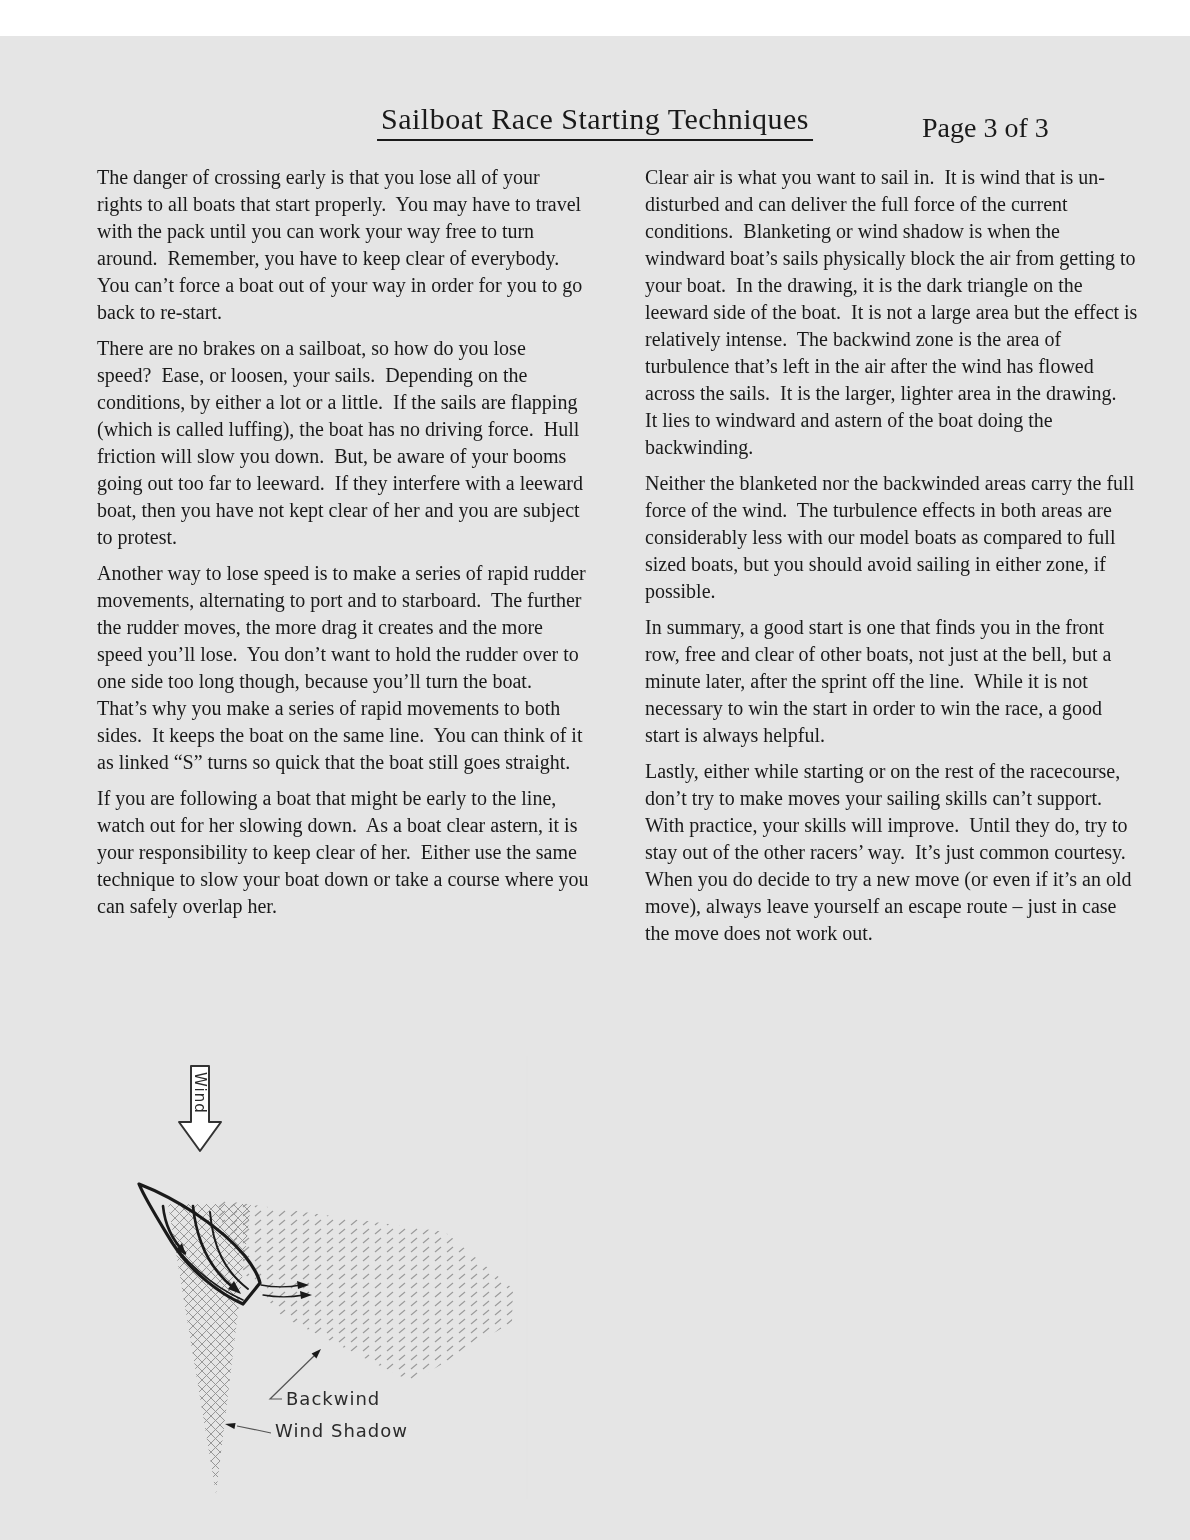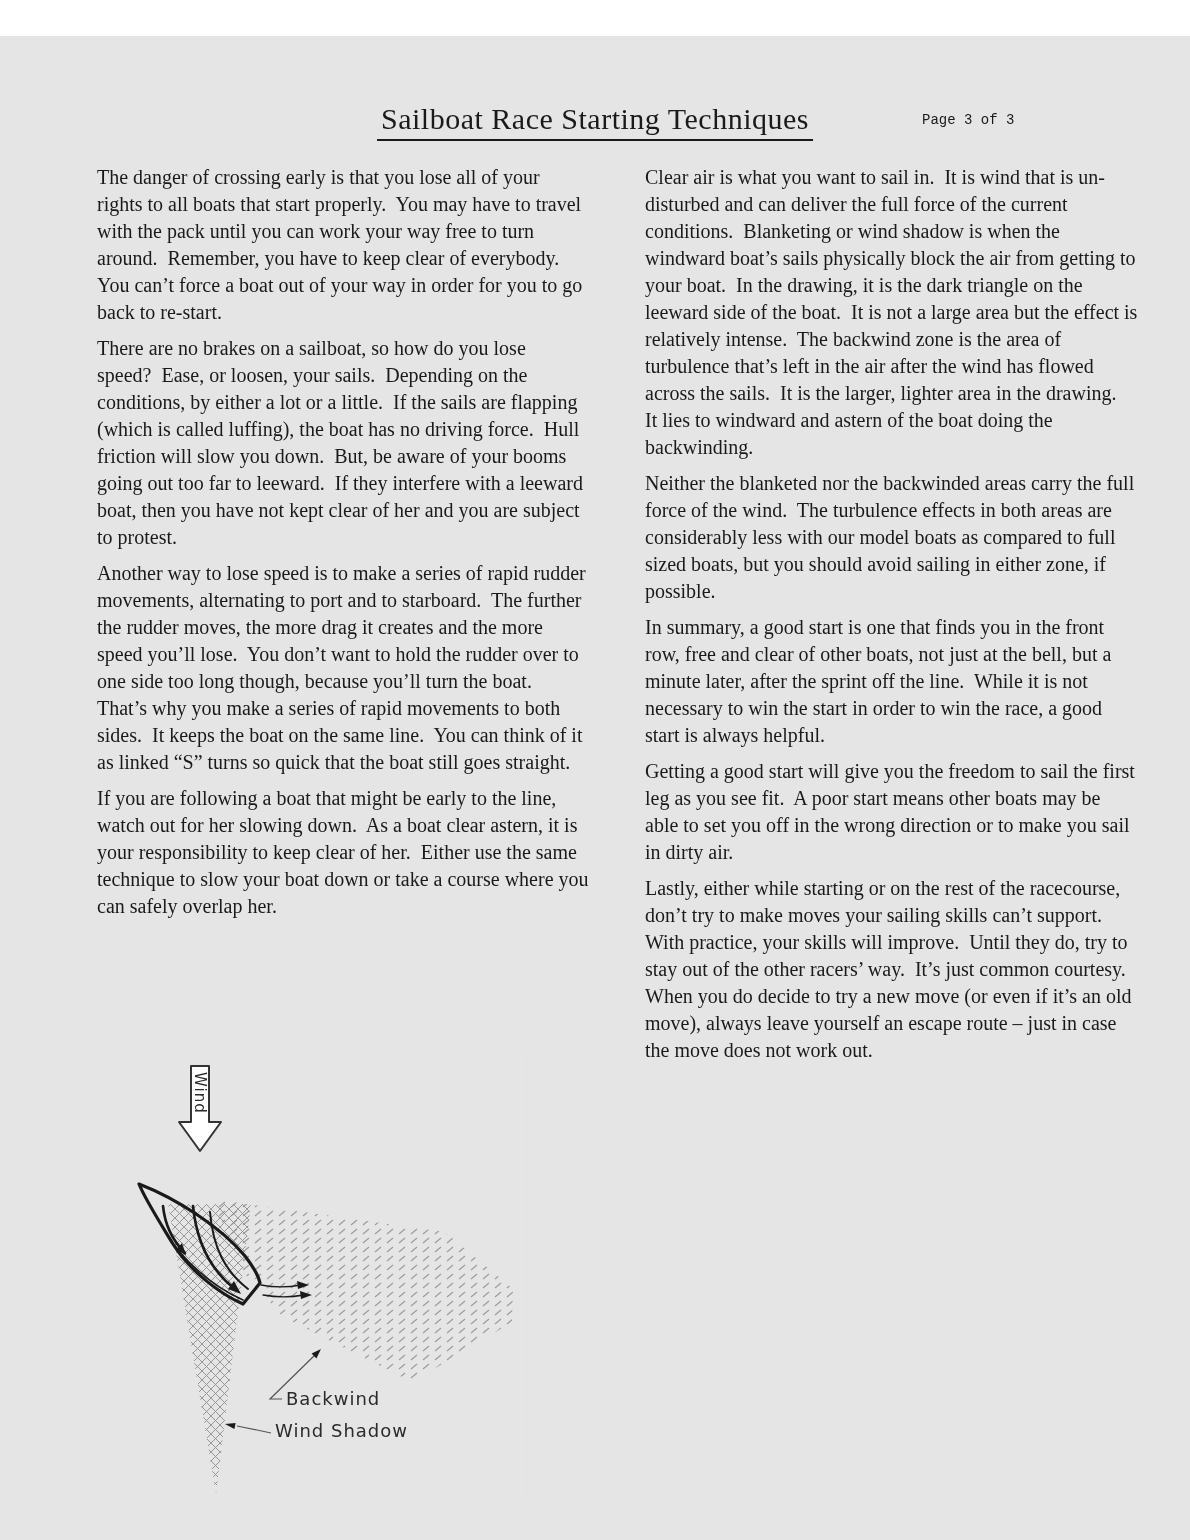--- a/index.html
+++ b/index.html
@@ -12,21 +12,21 @@
     overflow:hidden;
     margin-top:36px;
   }
   #doc-title{
     position:absolute;top:66px;left:50%;transform:translateX(-50%);
     font-size:30px;letter-spacing:.5px;white-space:nowrap;
     border-bottom:2px solid #1a1a1a;padding:0 4px 3px 4px;
   }
   #page-indicator{
     position:absolute;top:76px;left:922px;
-    font-size:14px;white-space:nowrap;font-family:Liberation Mono, monospace;
+    font-size:28px;white-space:nowrap;
   }
   .col{position:absolute;top:128px;width:493px;font-size:20px;line-height:27px;text-align:left;font-family:Liberation Serif, serif;}
   #left-col{left:97px;}
   #right-col{left:645px;}
   .col p{margin:0 0 9px 0;}
   #diagram{position:absolute;left:85px;top:1020px;width:450px;height:470px;}
   svg text{font-family:"DejaVu Sans", sans-serif;fill:#2b2b2b;}
 </style>
 </head>
 <body>
@@ -40,21 +40,20 @@
     <p>The danger of crossing early is that you lose all of your rights to all boats that start properly.&nbsp; You may have to travel with the pack until you can work your way free to turn around.&nbsp; Remember, you have to keep clear of everybody.&nbsp; You can’t force a boat out of your way in order for you to go back to re-start.</p>
     <p>There are no brakes on a sailboat, so how do you lose speed?&nbsp; Ease, or loosen, your sails.&nbsp; Depending on the conditions, by either a lot or a little.&nbsp; If the sails are flapping (which is called luffing), the boat has no driving force.&nbsp; Hull friction will slow you down.&nbsp; But, be aware of your booms going out too far to leeward.&nbsp; If they interfere with a leeward boat, then you have not kept clear of her and you are subject to protest.</p>
     <p>Another way to lose speed is to make a series of rapid rudder movements, alternating to port and to starboard.&nbsp; The further the rudder moves, the more drag it creates and the more speed you’ll lose.&nbsp; You don’t want to hold the rudder over to one side too long though, because you’ll turn the boat.&nbsp; That’s why you make a series of rapid movements to both sides.&nbsp; It keeps the boat on the same line.&nbsp; You can think of it as linked “S” turns so quick that the boat still goes straight.</p>
     <p>If you are following a boat that might be early to the line, watch out for her slowing down.&nbsp; As a boat clear astern, it is your responsibility to keep clear of her.&nbsp; Either use the same technique to slow your boat down or take a course where you can safely overlap her.</p>
   </div>
 
   <div class="col" id="right-col">
     <p>Clear air is what you want to sail in.&nbsp; It is wind that is un-disturbed and can deliver the full force of the current conditions.&nbsp; Blanketing or wind shadow is when the windward boat’s sails physically block the air from getting to your boat.&nbsp; In the drawing, it is the dark triangle on the leeward side of the boat.&nbsp; It is not a large area but the effect is relatively intense.&nbsp; The backwind zone is the area of turbulence that’s left in the air after the wind has flowed across the sails.&nbsp; It is the larger, lighter area in the drawing.&nbsp; It lies to windward and astern of the boat doing the backwinding.</p>
     <p>Neither the blanketed nor the backwinded areas carry the full force of the wind.&nbsp; The turbulence effects in both areas are considerably less with our model boats as compared to full sized boats, but you should avoid sailing in either zone, if possible.</p>
     <p>In summary, a good start is one that finds you in the front row, free and clear of other boats, not just at the bell, but a minute later, after the sprint off the line.&nbsp; While it is not necessary to win the start in order to win the race, a good start is always helpful.</p>
-    <p>Getting a good start will give you the freedom to sail the first leg as you see fit.&nbsp; A poor start means other boats may be able to set you off in the wrong direction or to make you sail in dirty air.</p>
     <p>Lastly, either while starting or on the rest of the racecourse, don’t try to make moves your sailing skills can’t support.&nbsp; With practice, your skills will improve.&nbsp; Until they do, try to stay out of the other racers’ way.&nbsp; It’s just common courtesy.&nbsp; When you do decide to try a new move (or even if it’s an old move), always leave yourself an escape route – just in case the move does not work out.</p>
   </div>
 
   <svg id="diagram" viewBox="0 0 450 470" xmlns="http://www.w3.org/2000/svg">
     <defs>
       <pattern id="xhatch" width="9" height="9" patternUnits="userSpaceOnUse">
         <path d="M0 9 L9 0 M0 0 L9 9" stroke="#8f8f8f" stroke-width="0.9" fill="none"></path>
       </pattern>
       <pattern id="diagdash" width="12" height="9" patternUnits="userSpaceOnUse">
         <line x1="2" y1="7" x2="8" y2="2" stroke="#9a9a9a" stroke-width="1.1"></line>

